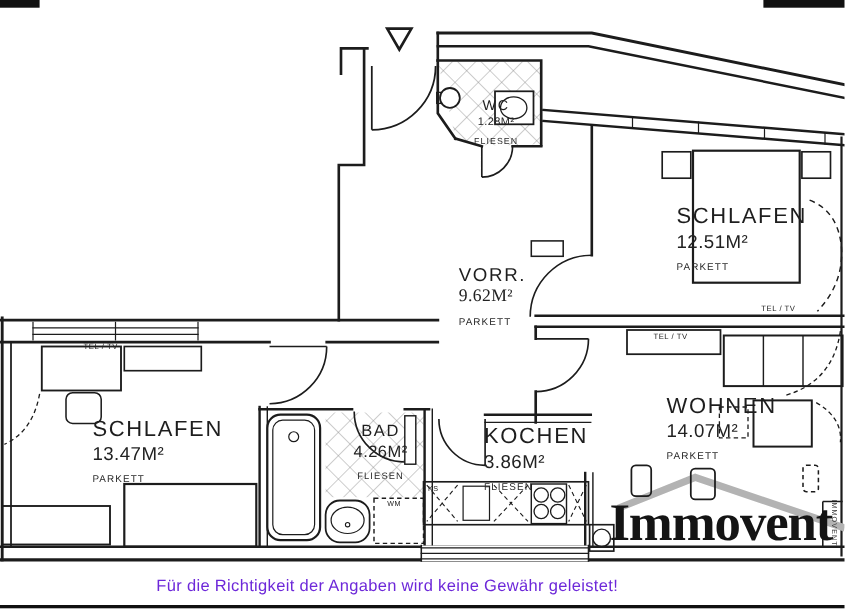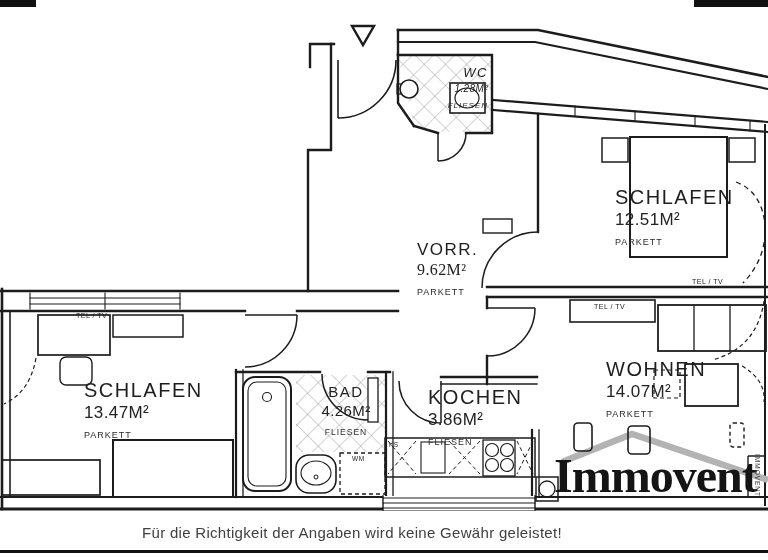--- a/index.html
+++ b/index.html
@@ -13,21 +13,21 @@
   .room-name{font-size:20px;letter-spacing:1.5px;color:#1e1e1e;}
   .room-area{font-size:17px;letter-spacing:0.4px;color:#222;margin-top:2px;}
   .room-floor{font-size:9px;letter-spacing:1px;color:#2a2a2a;margin-top:8px;}
   .small-note{position:absolute;font-size:7px;letter-spacing:0.5px;color:#222;white-space:nowrap;}
   .brand{position:absolute;left:548px;top:418px;width:220px;height:100px;overflow:hidden;}
   .brand .wordmark{position:absolute;left:6px;top:30px;font-family:"Liberation Serif", serif;
         font-weight:bold;font-size:48px;letter-spacing:-1px;color:#141414;white-space:nowrap;}
   .brand .vertical{position:absolute;left:206px;top:36px;font-size:6.5px;color:#3a3a3a;
         writing-mode:vertical-rl;letter-spacing:1px;}
   .footer-text{position:absolute;left:0;top:524px;width:704px;text-align:center;
-        font-size:15px;color:#404040;letter-spacing:0.3px;}
+        font-size:15px;color:#6d28d9;letter-spacing:0.3px;}
   .footer-line{position:absolute;left:0;top:550px;width:768px;height:3px;background:#101010;}
 </style>
 </head>
 <body>
 
 <div class="stage">
 
   <div class="corner-bar left"></div>
   <div class="corner-bar right"></div>
 
@@ -155,21 +155,21 @@
       <path d="M245,315 H297 M297,315 A52,52 0 0 1 245,367" stroke-width="1.5"></path>
       <path d="M322,374 A46,46 0 0 0 368,420" stroke-width="1.5"></path>
       <path d="M441,381 V423 M399,381 A42,42 0 0 0 441,423" stroke-width="1.5"></path>
       <path d="M487,308 H535 M535,308 A48,48 0 0 1 487,356" stroke-width="1.5"></path>
       <path d="M538,232 A56,56 0 0 0 482,288" stroke-width="1.5"></path>
     </g>
 
     <polygon points="352,26 374,26 363,45" fill="#ffffff" stroke="#1c1c1c" stroke-width="2.4"></polygon>
   </svg>
 
-  <div class="label" style="left:414px;top:66px;width:74px;text-align:right;font-style:italic;">
+  <div class="label" style="left:414px;top:89px;width:74px;text-align:center;">
     <div class="room-name" style="font-size:13px;">WC</div>
     <div class="room-area" style="font-size:10px;">1.28M²</div>
     <div class="room-floor" style="font-size:8px;">FLIESEN</div>
   </div>
 
   <div class="label" style="left:417px;top:240px;">
     <div class="room-name" style="font-size:17px;">VORR.</div>
     <div class="room-area" style="font-size:16px;font-family:Liberation Serif, serif;">9.62M²</div>
     <div class="room-floor">PARKETT</div>
   </div>
@@ -185,21 +185,21 @@
     <div class="room-area">13.47M²</div>
     <div class="room-floor">PARKETT</div>
   </div>
 
   <div class="label" style="left:310px;top:384px;width:72px;text-align:center;">
     <div class="room-name" style="font-size:15px;">BAD</div>
     <div class="room-area" style="font-size:15px;">4.26M²</div>
     <div class="room-floor" style="font-size:8.5px;">FLIESEN</div>
   </div>
 
-  <div class="label" style="left:428px;top:386px;">
+  <div class="label" style="left:440px;top:386px;">
     <div class="room-name">KOCHEN</div>
     <div class="room-area">3.86M²</div>
     <div class="room-floor">FLIESEN</div>
   </div>
 
   <div class="label" style="left:606px;top:358px;">
     <div class="room-name">WOHNEN</div>
     <div class="room-area">14.07M²</div>
     <div class="room-floor">PARKETT</div>
   </div>

